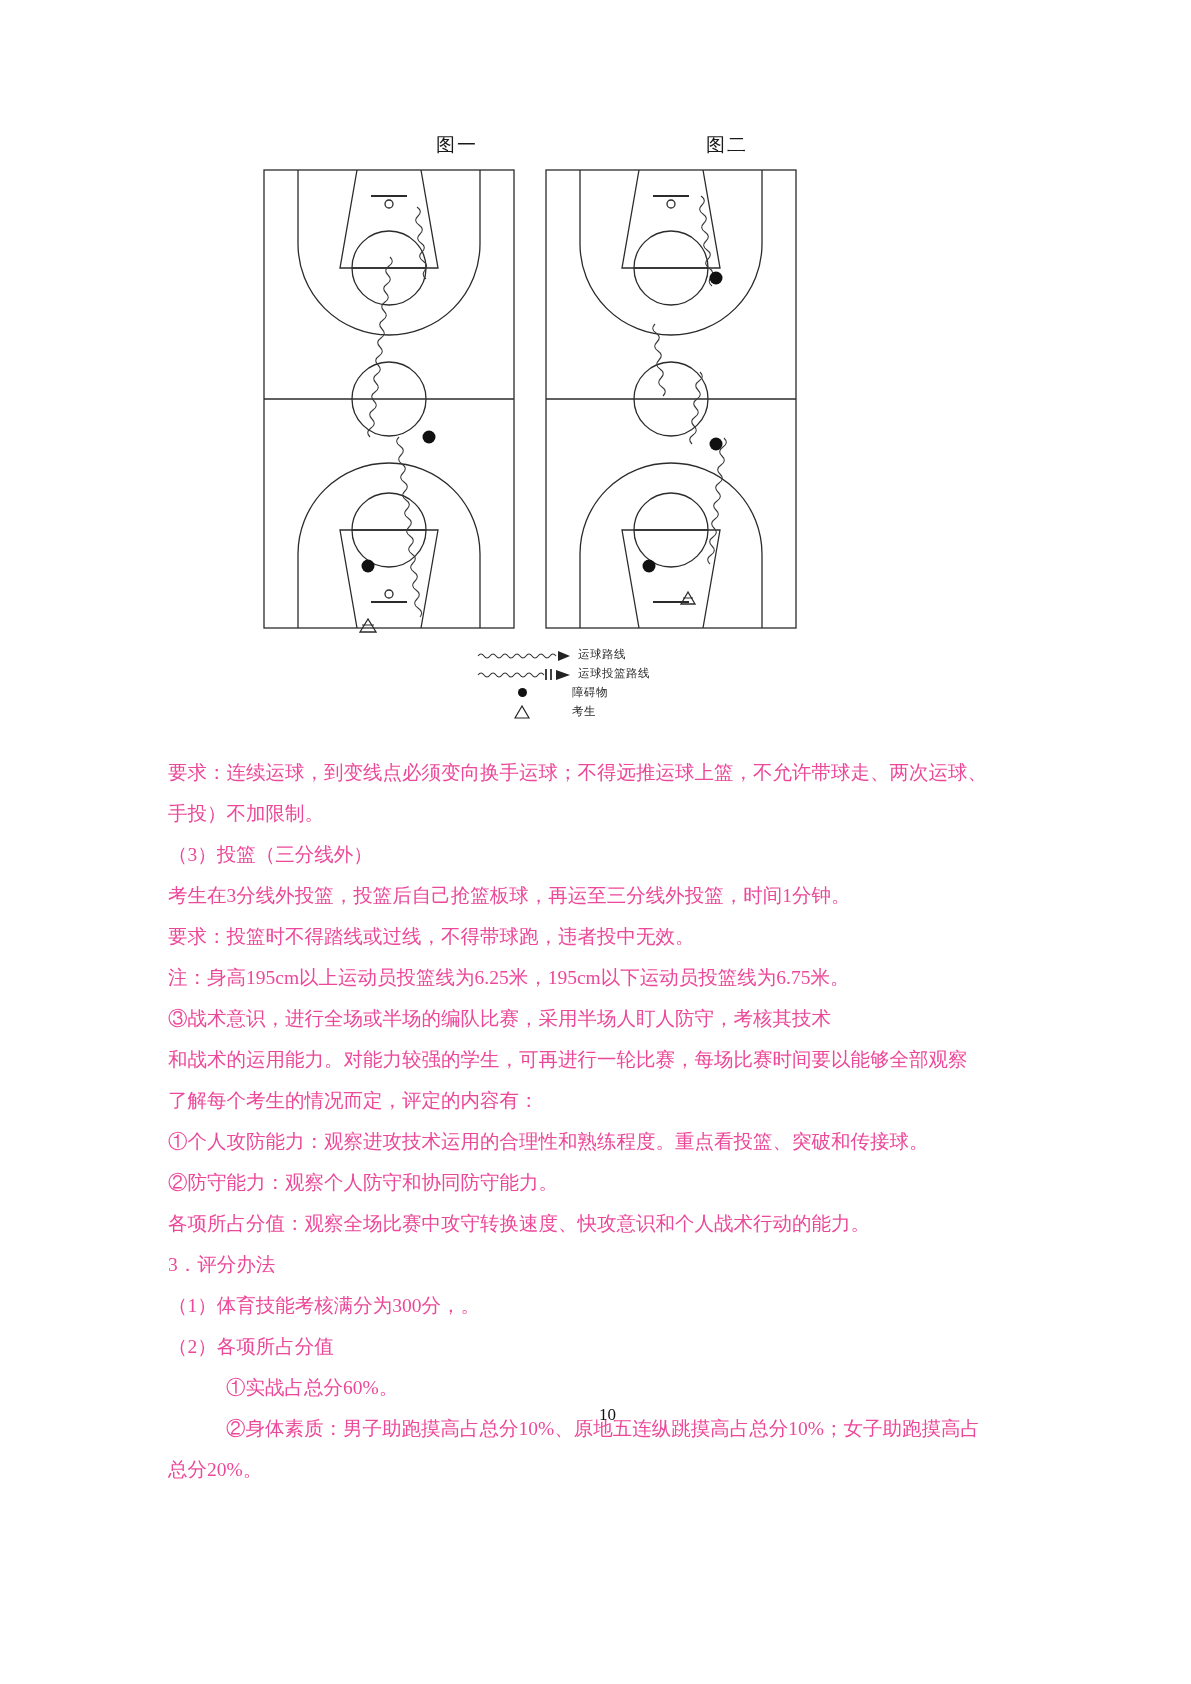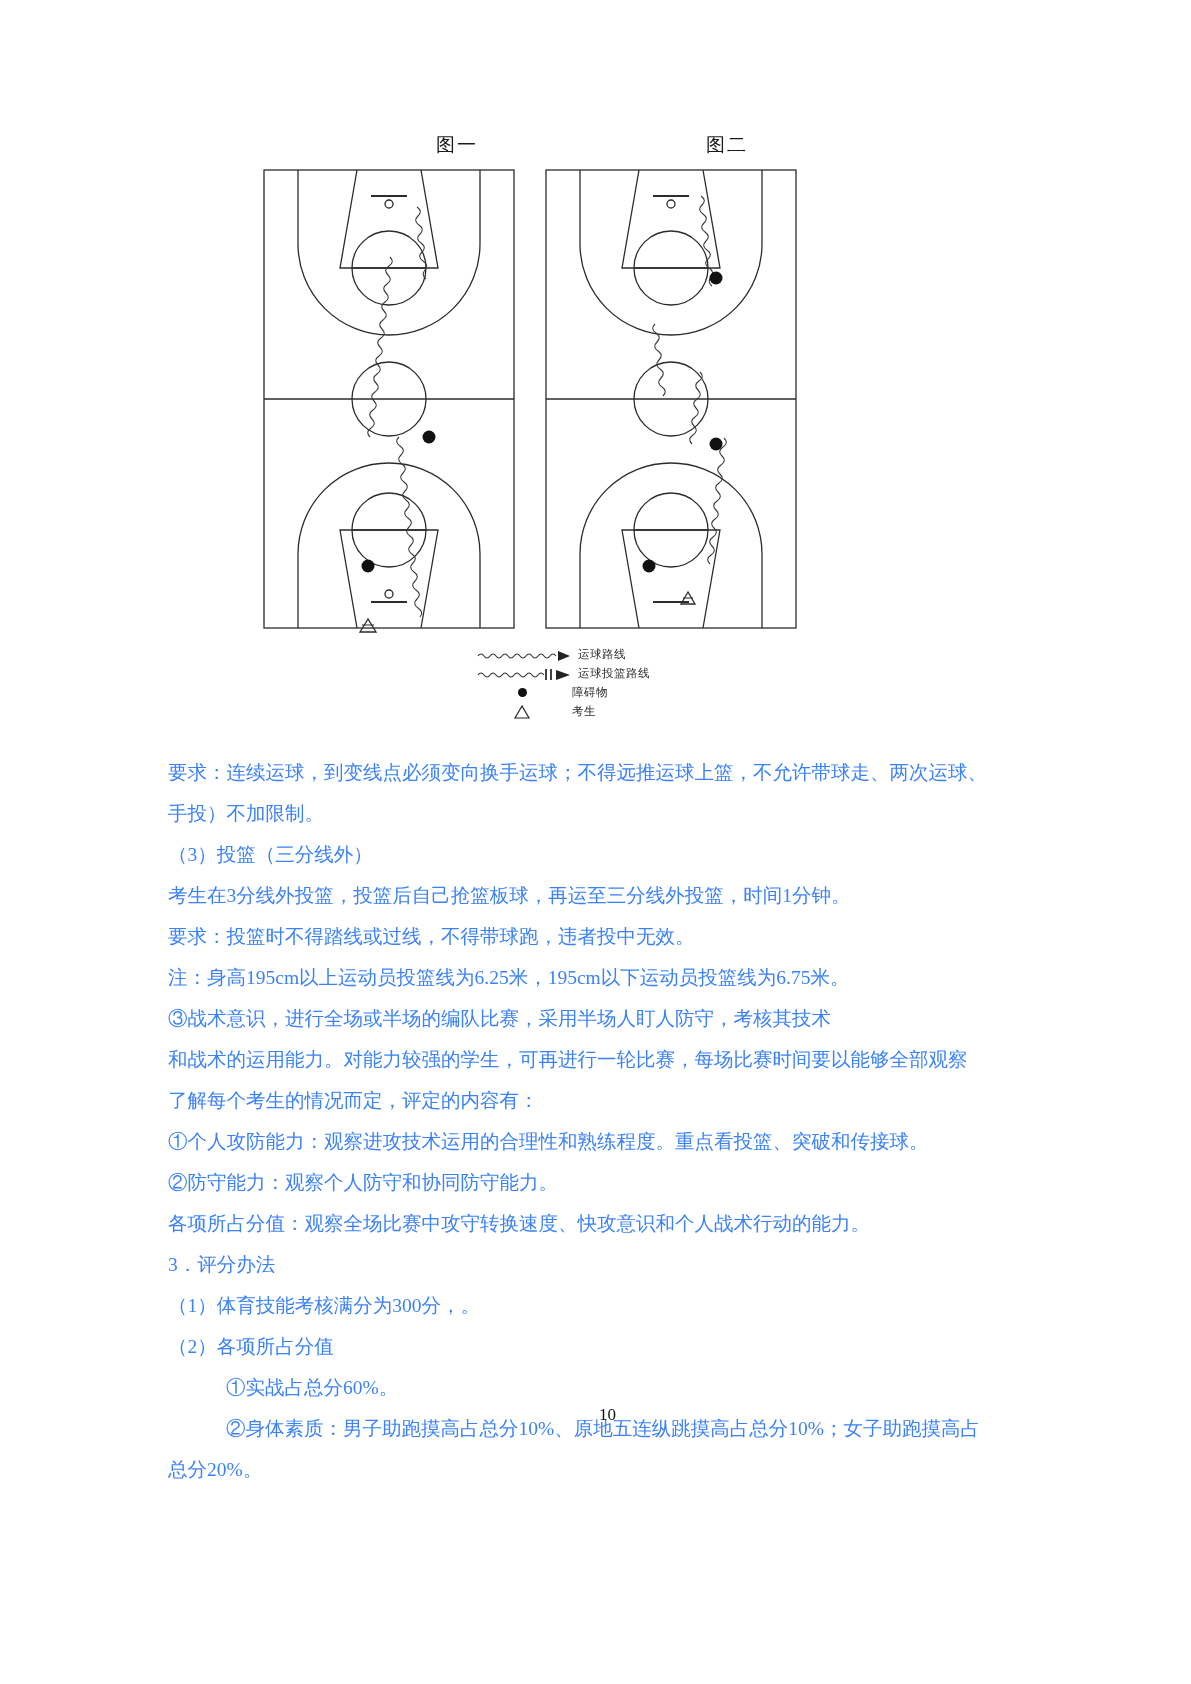--- a/index.html
+++ b/index.html
@@ -84,21 +84,21 @@
     display: inline-block;
   }
 
   .body-text {
     position: absolute;
     left: 168px;
     top: 752px;
     width: 840px;
     font-size: 19.5px;
     line-height: 41px;
-    color: #3b82f6;
+    color: #ec4899;
     font-family: "Liberation Serif", "DejaVu Serif", serif;
   }
   .body-text p {
     margin: 0;
     white-space: pre-wrap;
   }
   .indent-2 { padding-left: 58px; }
 
   .page-number {
     position: absolute;

